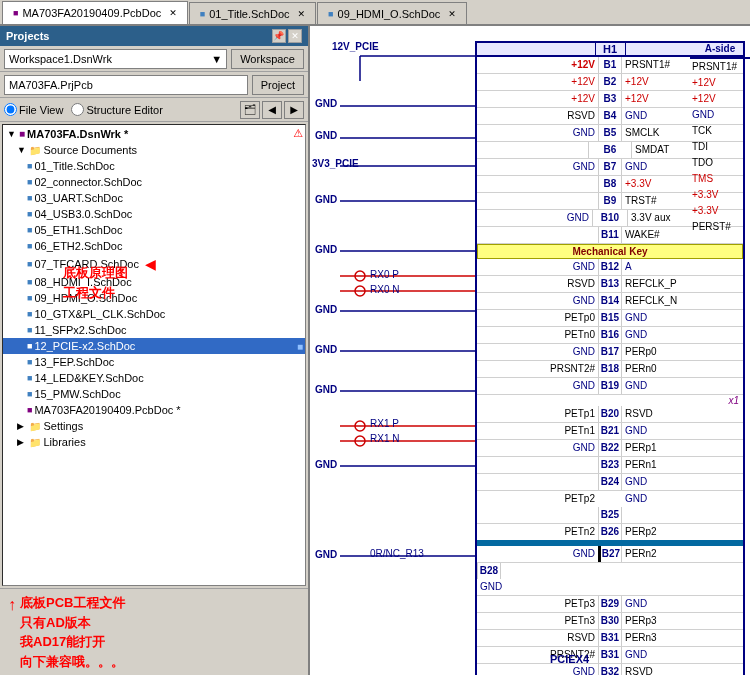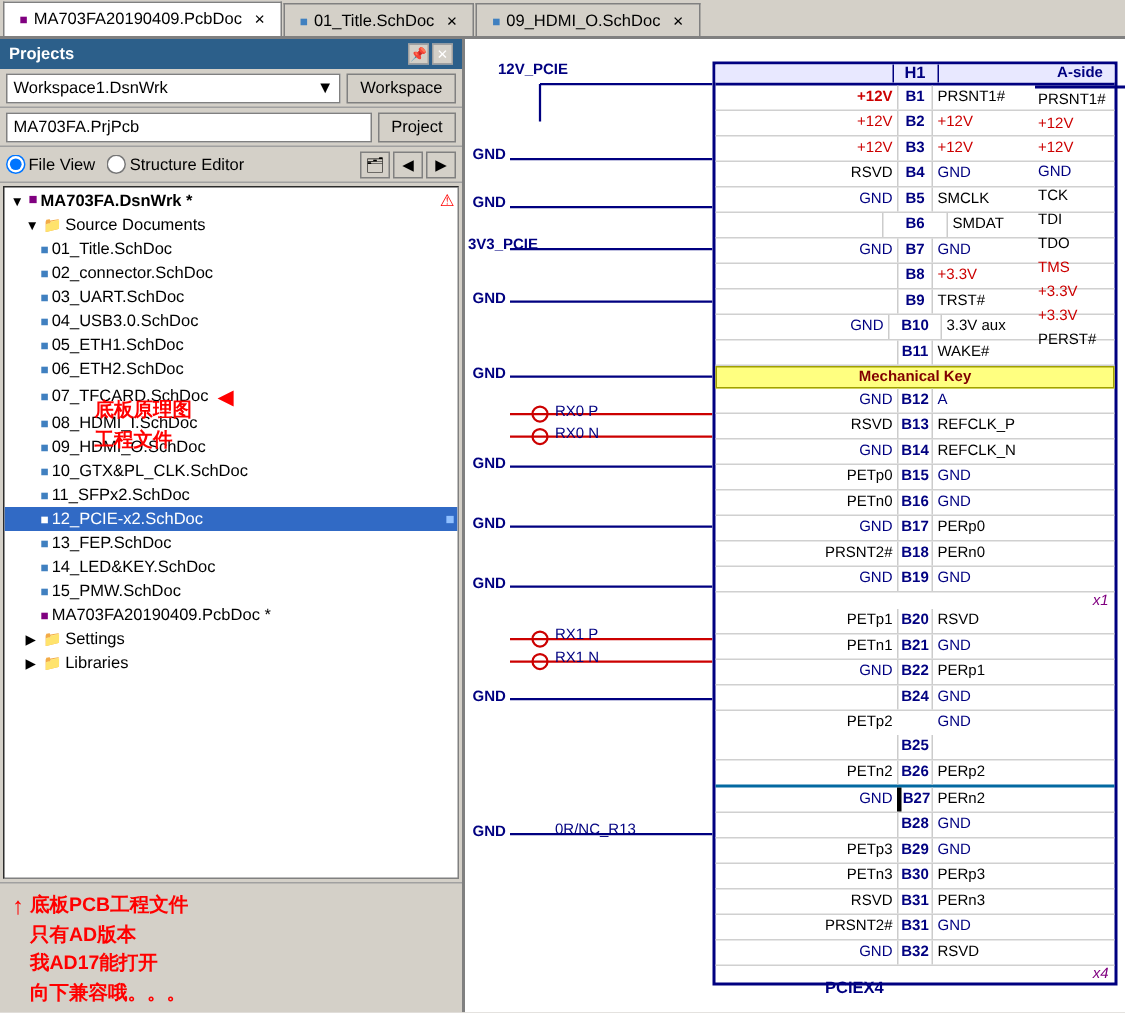--- a/index.html
+++ b/index.html
@@ -361,40 +361,45 @@
             <div style="flex:1;text-align:right;padding:0 3px;font-size:10px;">PETn1</div>
             <div style="width:24px;text-align:center;font-size:10px;color:#000080;font-weight:bold;border-left:1px solid #ccc;border-right:1px solid #ccc;">B21</div>
             <div style="flex:1;text-align:left;padding:0 3px;font-size:10px;color:#000080;">GND</div>
           </div>
           <div style="display:flex;border-bottom:1px solid #d0d0d0;line-height:16px;">
             <div style="flex:1;text-align:right;padding:0 3px;font-size:10px;color:#000080;">GND</div>
             <div style="width:24px;text-align:center;font-size:10px;color:#000080;font-weight:bold;border-left:1px solid #ccc;border-right:1px solid #ccc;">B22</div>
             <div style="flex:1;text-align:left;padding:0 3px;font-size:10px;">PERp1</div>
           </div>
           <div style="display:flex;border-bottom:1px solid #d0d0d0;line-height:16px;">
+            <div style="flex:1;text-align:right;padding:0 3px;font-size:10px;"></div>
+            <div style="width:24px;text-align:center;font-size:10px;color:#000080;font-weight:bold;border-left:1px solid #ccc;border-right:1px solid #ccc;">B23</div>
+            <div style="flex:1;text-align:left;padding:0 3px;font-size:10px;">PERn1</div>
+          </div>
+          <div style="display:flex;border-bottom:1px solid #d0d0d0;line-height:16px;">
             <div style="flex:1;text-align:right;padding:0 3px;font-size:10px;color:#000080;"></div>
             <div style="width:24px;text-align:center;font-size:10px;color:#000080;font-weight:bold;border-left:1px solid #ccc;border-right:1px solid #ccc;">B24</div>
             <div style="flex:1;text-align:left;padding:0 3px;font-size:10px;color:#000080;">GND</div>
           </div>
           <div style="display:flex;border-bottom:1px solid #d0d0d0;line-height:16px;">
             <div style="flex:1;text-align:right;padding:0 3px;font-size:10px;">PETp2</div>
             <div style="width:24px;text-align:center;font-size:10px;color:#000080;font-weight:bold;border-left:1px solid #ccc;border-right:1px solid #ccc;margin-top:16px;">B25</div>
             <div style="flex:1;text-align:left;padding:0 3px;font-size:10px;color:#000080;">GND</div>
           </div>
-          <div style="display:flex;border-bottom:2px solid #0369a1;line-height:16px;">
+          <div style="display:flex;border-bottom:6px solid #0369a1;line-height:16px;">
             <div style="flex:1;text-align:right;padding:0 3px;font-size:10px;">PETn2</div>
             <div style="width:24px;text-align:center;font-size:10px;color:#000080;font-weight:bold;border-left:1px solid #ccc;border-right:1px solid #ccc;">B26</div>
             <div style="flex:1;text-align:left;padding:0 3px;font-size:10px;">PERp2</div>
           </div>
           <div style="display:flex;border-bottom:1px solid #d0d0d0;line-height:16px;">
             <div style="flex:1;text-align:right;padding:0 3px;font-size:10px;color:#000080;">GND</div>
             <div style="width:24px;text-align:center;font-size:10px;color:#000080;font-weight:bold;border-left:3px solid #000000;border-right:1px solid #ccc;">B27</div>
             <div style="flex:1;text-align:left;padding:0 3px;font-size:10px;">PERn2</div>
           </div>
-          <div style="display:flex;border-bottom:1px solid #d0d0d0;line-height:16px;">
+          <div style="display:flex;border-bottom:1px solid #d0d0d0;line-height:16px;flex-direction:column;">
             <div style="flex:1;text-align:right;padding:0 3px;font-size:10px;"></div>
             <div style="width:24px;text-align:center;font-size:10px;color:#000080;font-weight:bold;border-left:1px solid #ccc;border-right:1px solid #ccc;">B28</div>
             <div style="flex:1;text-align:left;padding:0 3px;font-size:10px;color:#000080;">GND</div>
           </div>
           <div style="display:flex;border-bottom:1px solid #d0d0d0;line-height:16px;">
             <div style="flex:1;text-align:right;padding:0 3px;font-size:10px;">PETp3</div>
             <div style="width:24px;text-align:center;font-size:10px;color:#000080;font-weight:bold;border-left:1px solid #ccc;border-right:1px solid #ccc;">B29</div>
             <div style="flex:1;text-align:left;padding:0 3px;font-size:10px;color:#000080;">GND</div>
           </div>
           <div style="display:flex;border-bottom:1px solid #d0d0d0;line-height:16px;">

